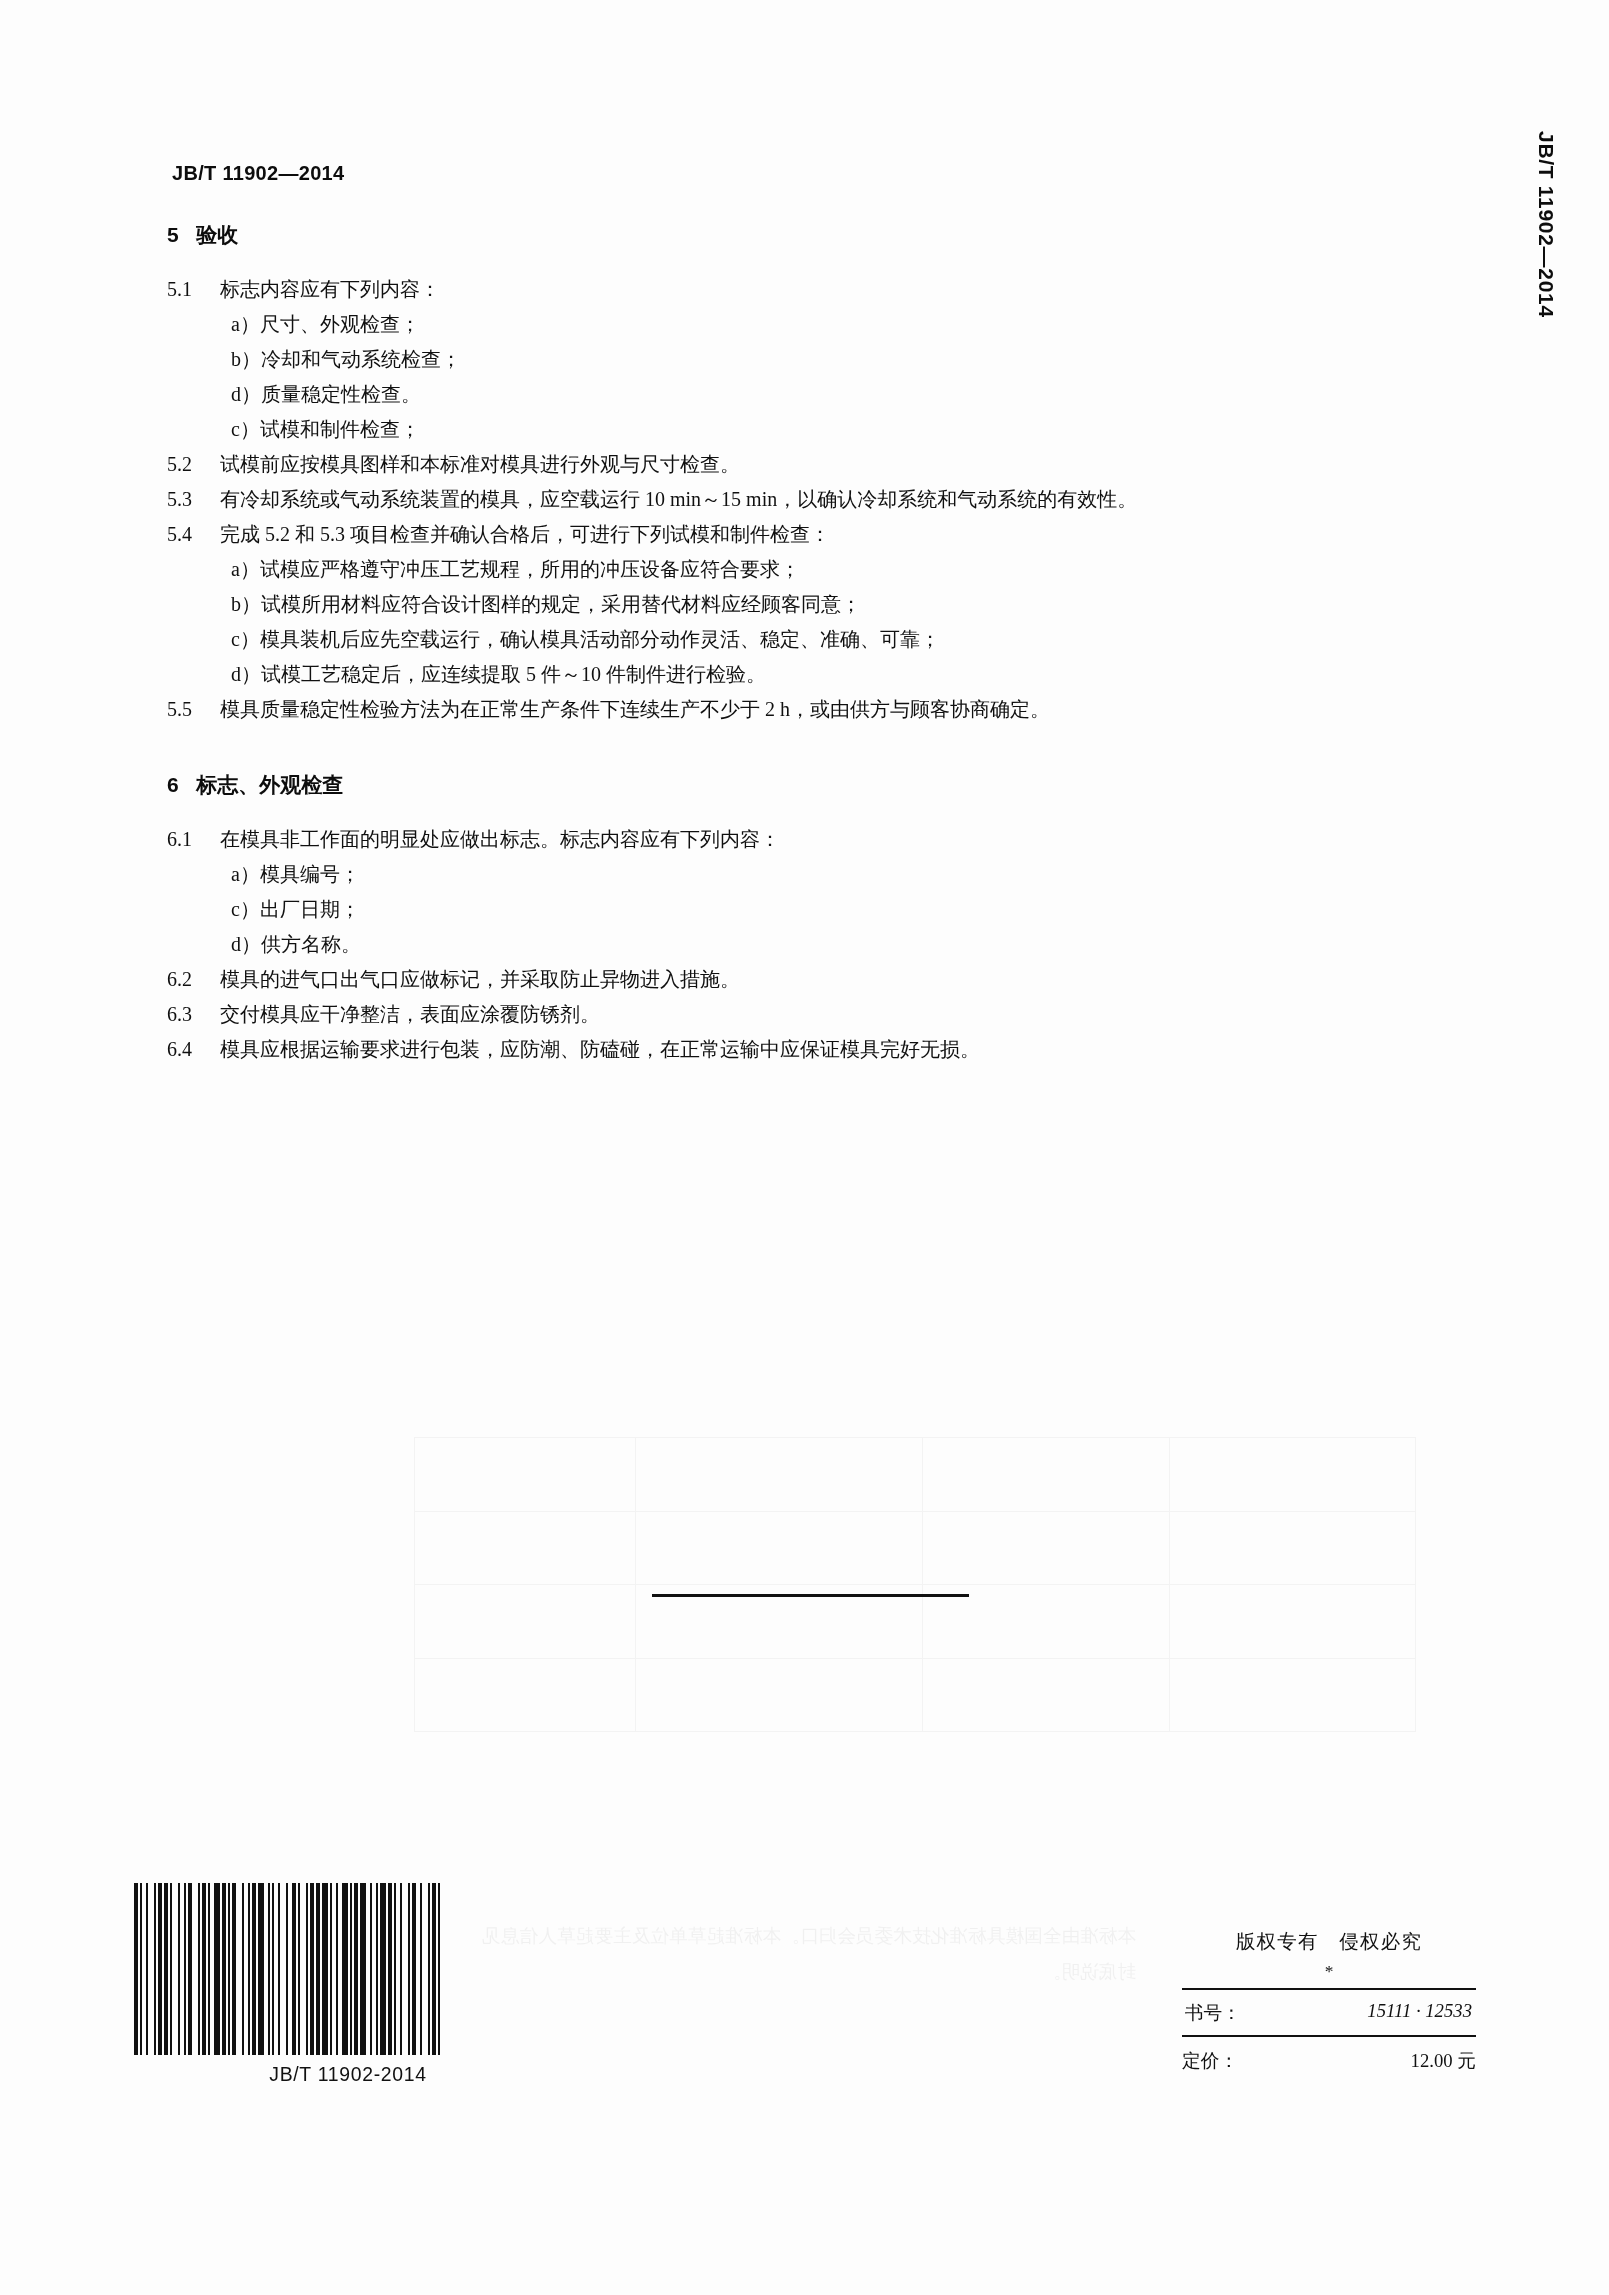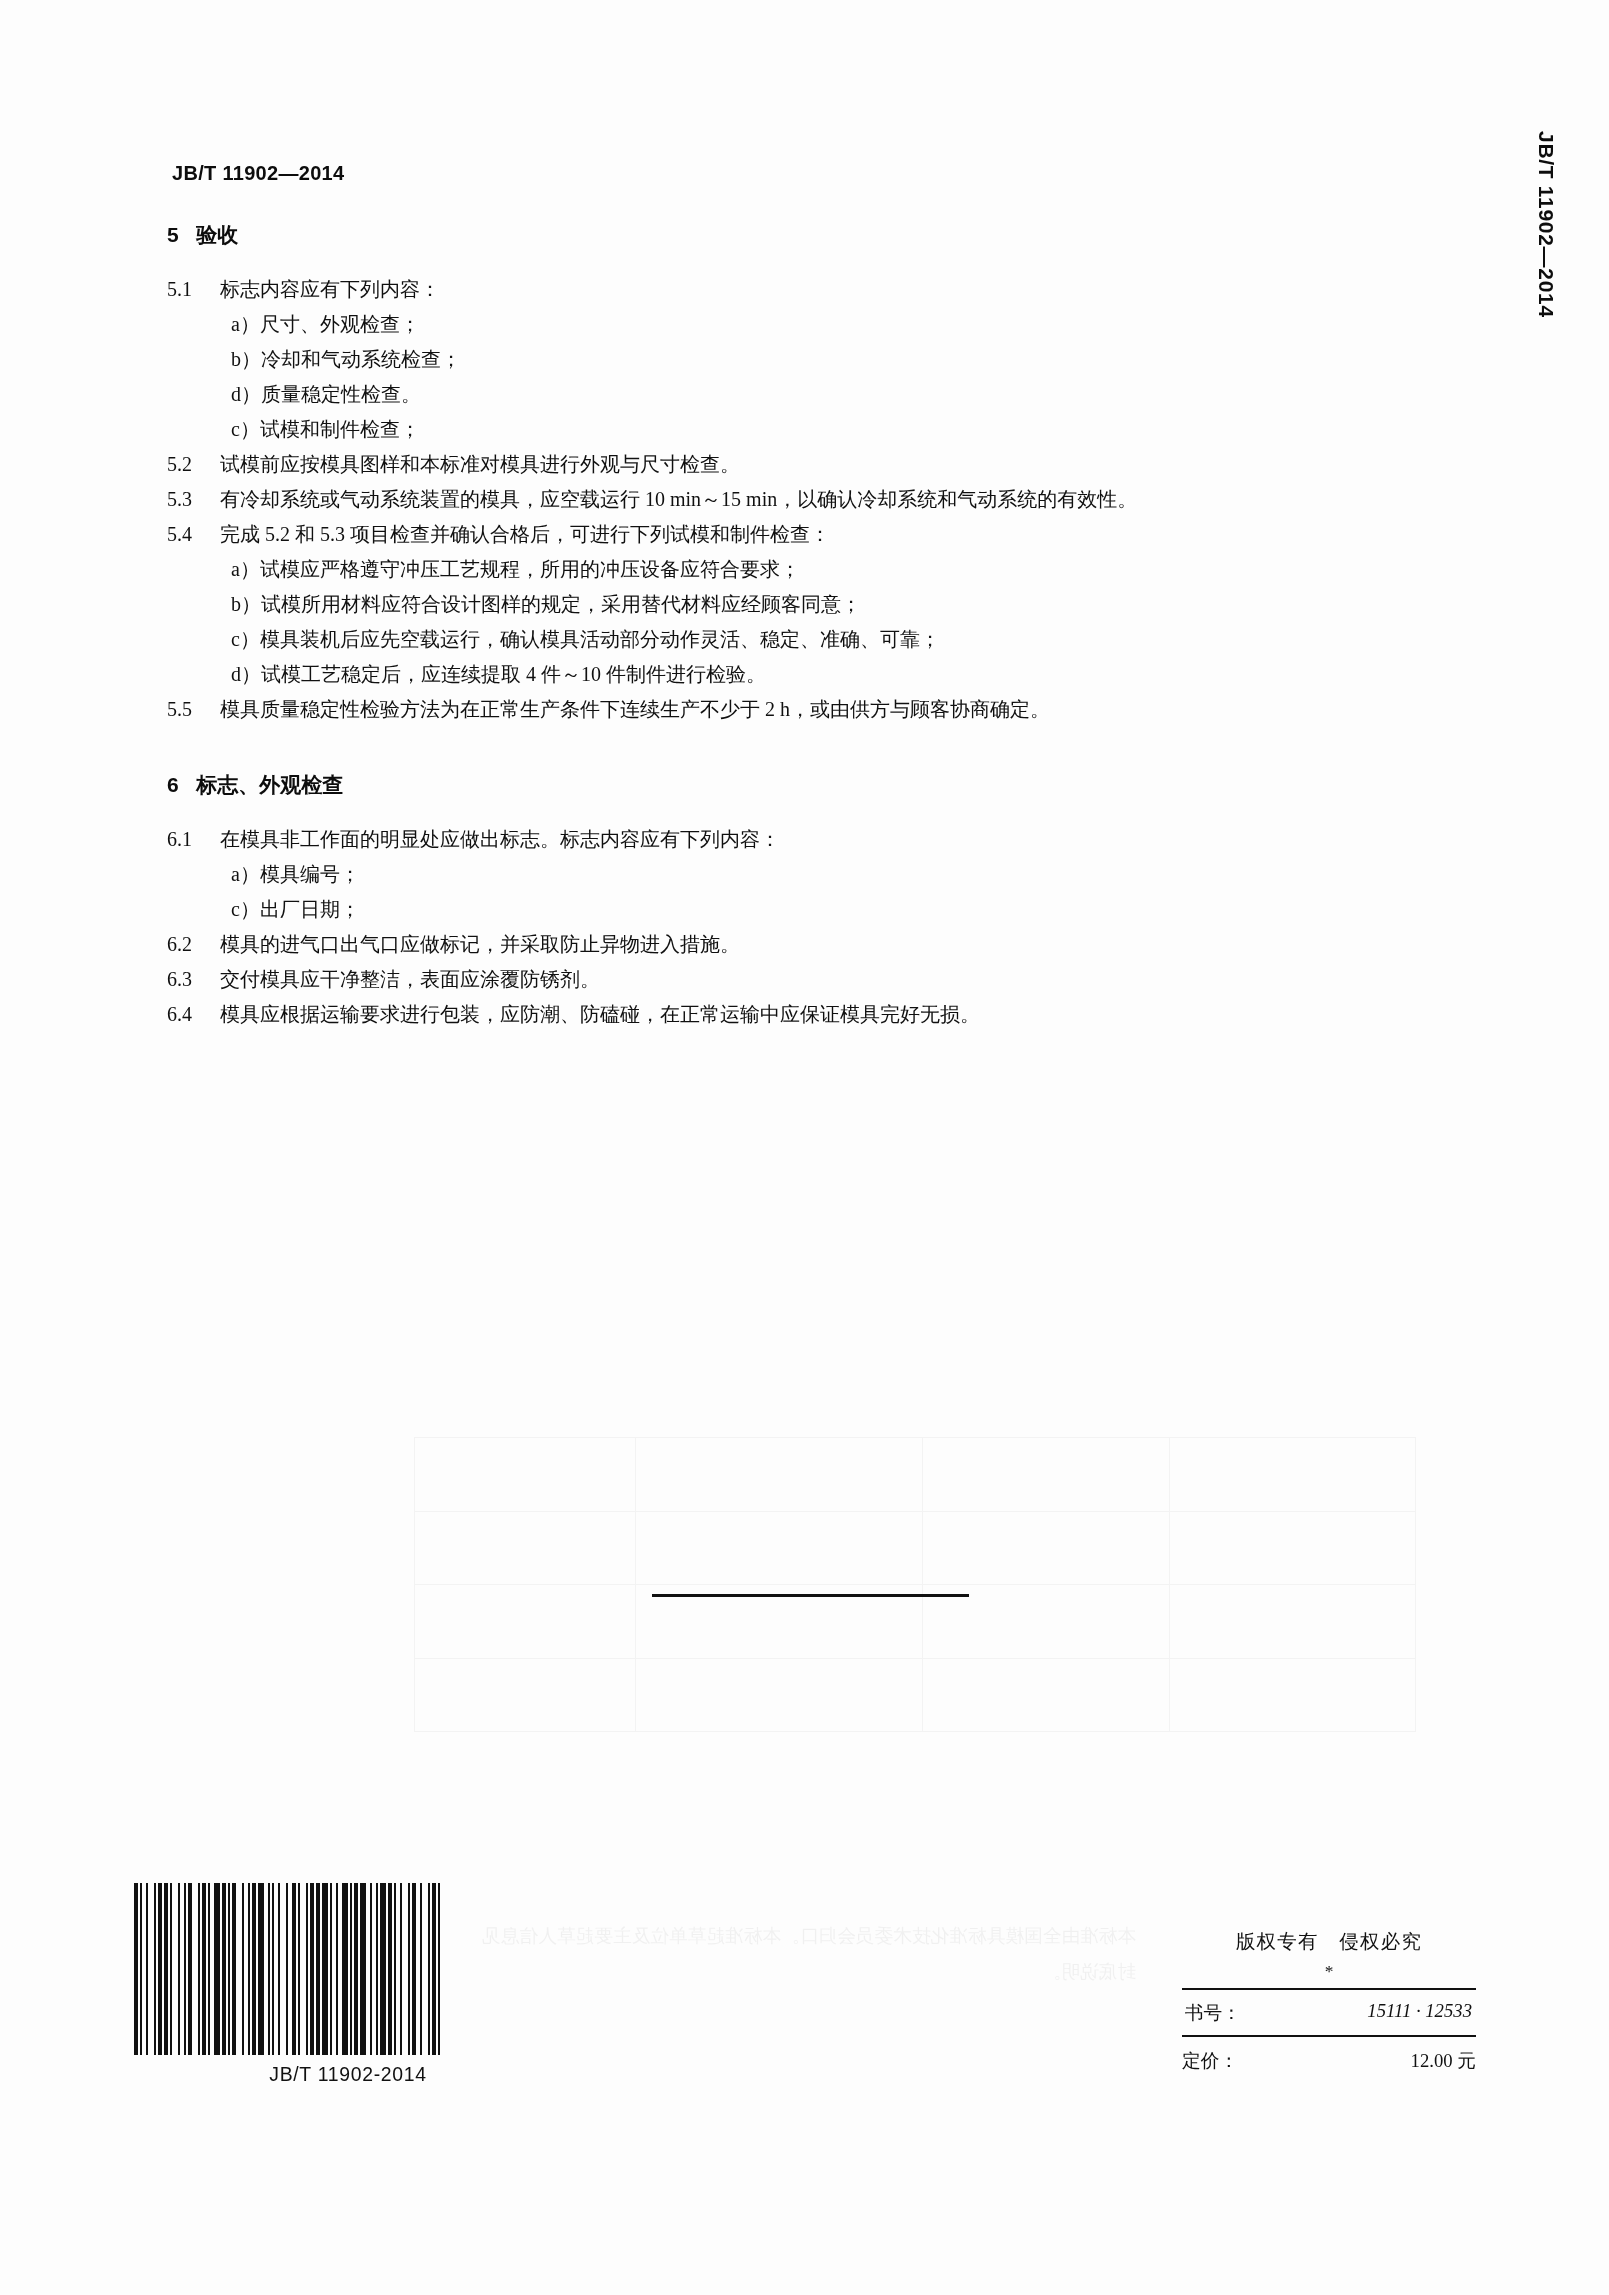--- a/index.html
+++ b/index.html
@@ -233,21 +233,21 @@
       <div class="ptext">有冷却系统或气动系统装置的模具，应空载运行 10 min～15 min，以确认冷却系统和气动系统的有效性。</div>
     </div>
 
     <div class="p-block">
       <div class="pnum">5.4</div>
       <div class="ptext">完成 5.2 和 5.3 项目检查并确认合格后，可进行下列试模和制件检查：</div>
     </div>
     <div class="item">a）试模应严格遵守冲压工艺规程，所用的冲压设备应符合要求；</div>
     <div class="item">b）试模所用材料应符合设计图样的规定，采用替代材料应经顾客同意；</div>
     <div class="item">c）模具装机后应先空载运行，确认模具活动部分动作灵活、稳定、准确、可靠；</div>
-    <div class="item">d）试模工艺稳定后，应连续提取 4 件～10 件制件进行检验。</div>
+    <div class="item">d）试模工艺稳定后，应连续提取 5 件～10 件制件进行检验。</div>
 
     <div class="p-block">
       <div class="pnum">5.5</div>
       <div class="ptext">模具质量稳定性检验方法为在正常生产条件下连续生产不少于 2 h，或由供方与顾客协商确定。</div>
     </div>
 
 
     <div class="gap-lg"></div>
 
     <h2 class="clause-title sec-6-title">
@@ -255,20 +255,21 @@
     </h2>
 
     <div class="gap-md"></div>
 
     <div class="p-block">
       <div class="pnum">6.1</div>
       <div class="ptext">在模具非工作面的明显处应做出标志。标志内容应有下列内容：</div>
     </div>
     <div class="item">a）模具编号；</div>
     <div class="item">c）出厂日期；</div>
+    <div class="item">d）供方名称。</div>
 
     <div class="p-block">
       <div class="pnum">6.2</div>
       <div class="ptext">模具的进气口出气口应做标记，并采取防止异物进入措施。</div>
     </div>
 
     <div class="p-block">
       <div class="pnum">6.3</div>
       <div class="ptext">交付模具应干净整洁，表面应涂覆防锈剂。</div>
     </div>

